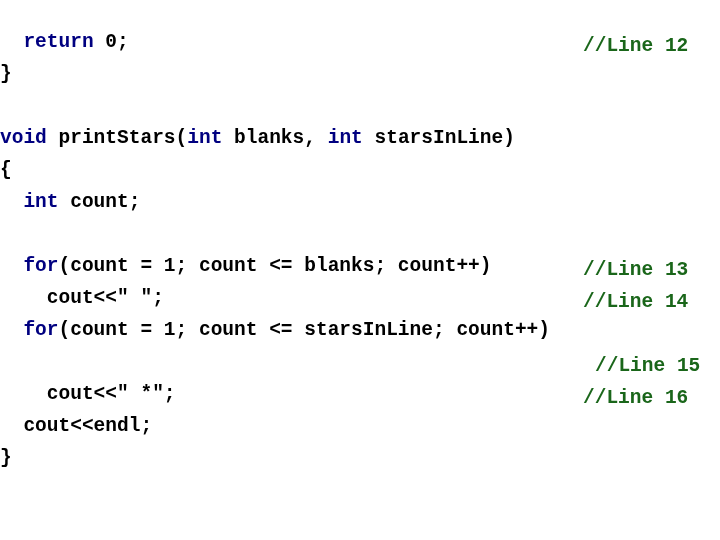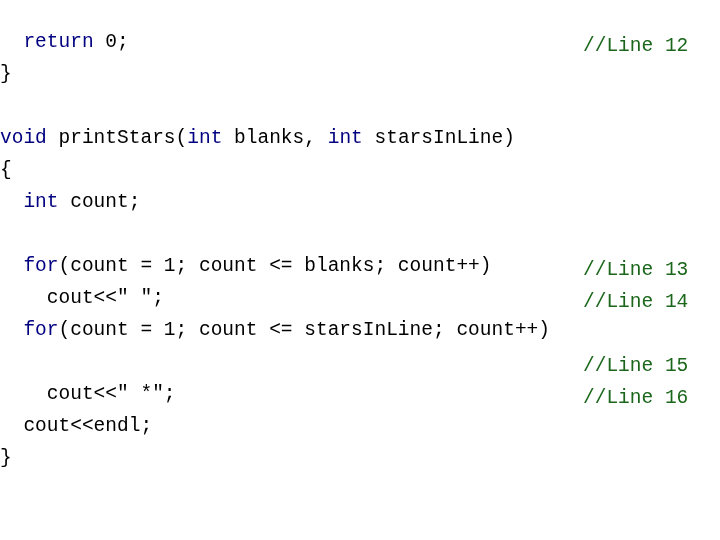--- a/index.html
+++ b/index.html
@@ -13,20 +13,21 @@
     height: 540px;
     overflow: hidden;
     font-family: "Liberation Mono", "DejaVu Sans Mono", monospace;
   }
 
   #slide {
     position: relative;
     width: 720px;
     height: 540px;
     background: #ffffff;
+    font-weight: bold;
   }
 
   #code-block {
     position: absolute;
     left: 0;
     top: 26px;
     width: 720px;
     font-size: 19.5px;
     line-height: 32px;
     letter-spacing: 0px;
@@ -51,20 +52,20 @@
     position: absolute;
     left: 583px;
     top: 4px;
     white-space: pre;
     color: #1a661a;
   }
 
   .kw      { color: #000080; }
   .plain   { color: #000000; }
 
-  .blank-line { height: 32px; }
+  .blank-line { height: 32px; margin-left: 12px; }
 </style>
 </head>
 <body>
 
 <div id="slide">
   <div id="code-block"><div class="code-line"><span class="code-text"><span class="plain">  </span><span class="kw">return</span><span class="plain"> 0;</span></span><span class="line-comment">//Line 12</span></div><div class="code-line"><span class="code-text"><span class="plain">}</span></span></div><div class="code-line blank-line"></div><div class="code-line"><span class="code-text"><span class="kw">void</span><span class="plain"> printStars(</span><span class="kw">int</span><span class="plain"> blanks, </span><span class="kw">int</span><span class="plain"> starsInLine)</span></span></div><div class="code-line"><span class="code-text"><span class="plain">{</span></span></div><div class="code-line"><span class="code-text"><span class="plain">  </span><span class="kw">int</span><span class="plain"> count;</span></span></div><div class="code-line blank-line"></div><div class="code-line"><span class="code-text"><span class="plain">  </span><span class="kw">for</span><span class="plain">(count = 1; count &lt;= blanks; count++) </span></span><span class="line-comment">//Line 13</span></div><div class="code-line"><span class="code-text"><span class="plain">    </span><span class="plain">cout&lt;&lt;" ";</span></span><span class="line-comment">//Line 14</span></div><div class="code-line"><span class="code-text"><span class="plain">  </span><span class="kw">for</span><span class="plain">(count = 1; count &lt;= starsInLine; count++)</span></span></div><div class="code-line blank-line"><span class="line-comment">//Line 15</span></div><div class="code-line"><span class="code-text"><span class="plain">    </span><span class="plain">cout&lt;&lt;" *";</span></span><span class="line-comment">//Line 16</span></div><div class="code-line"><span class="code-text"><span class="plain">  </span><span class="plain">cout&lt;&lt;endl;</span></span></div><div class="code-line"><span class="code-text"><span class="plain">}</span></span></div></div>
 </div>
 
 </body></html>

